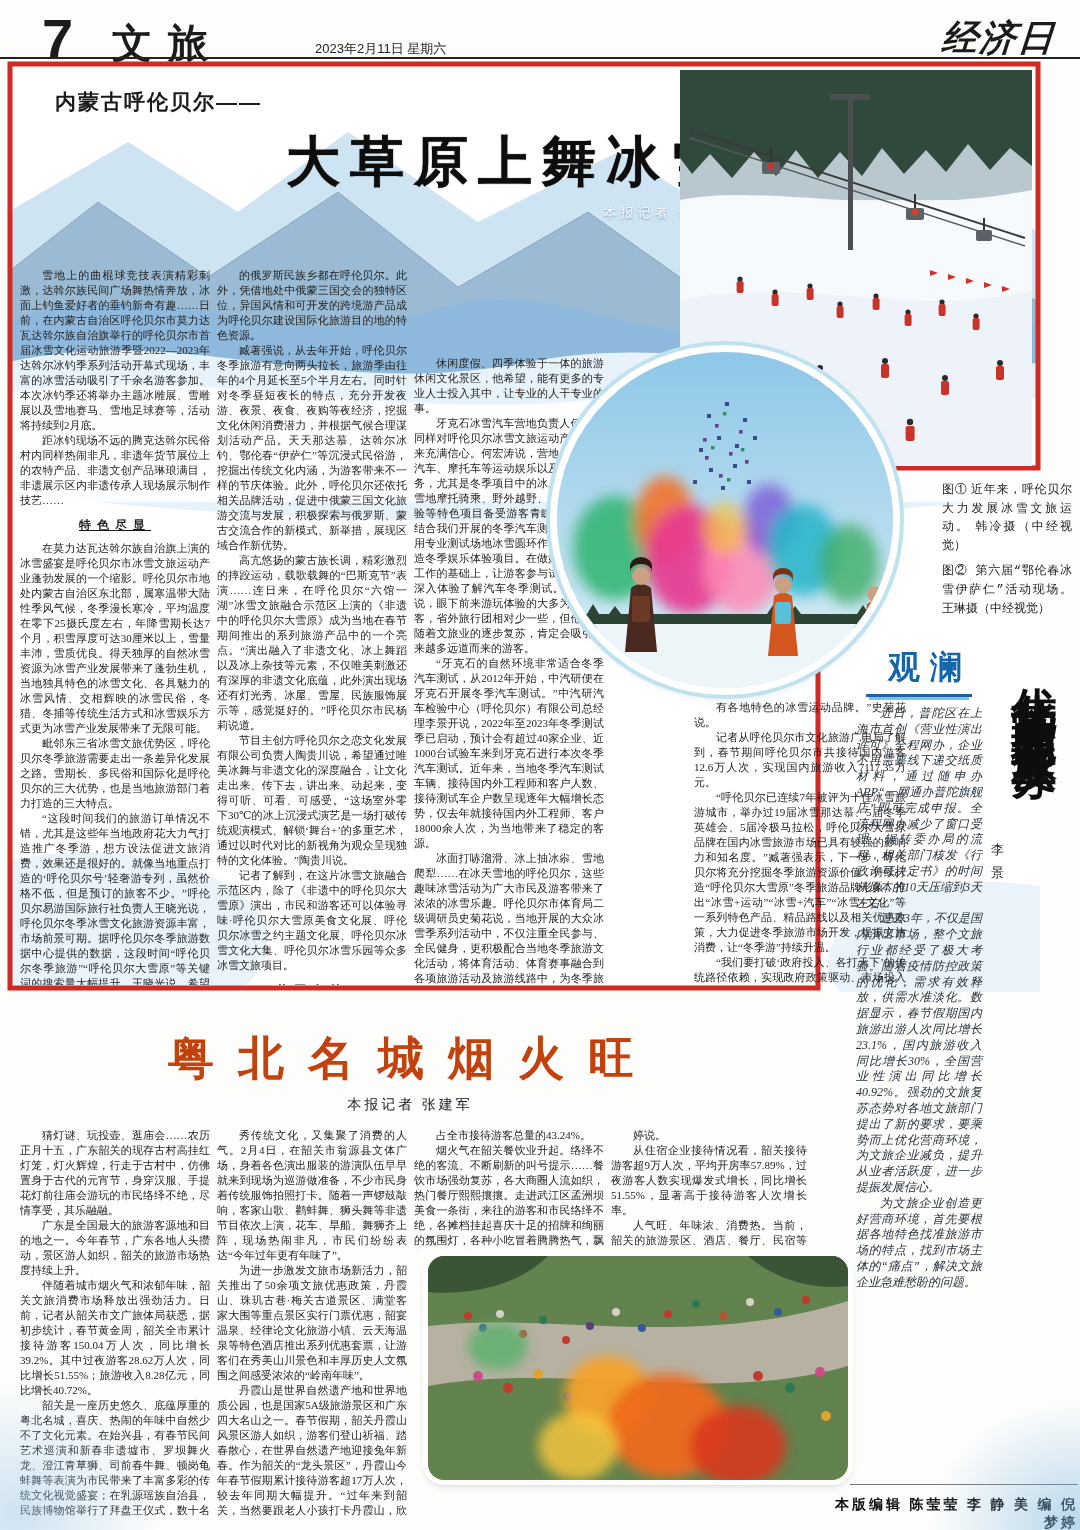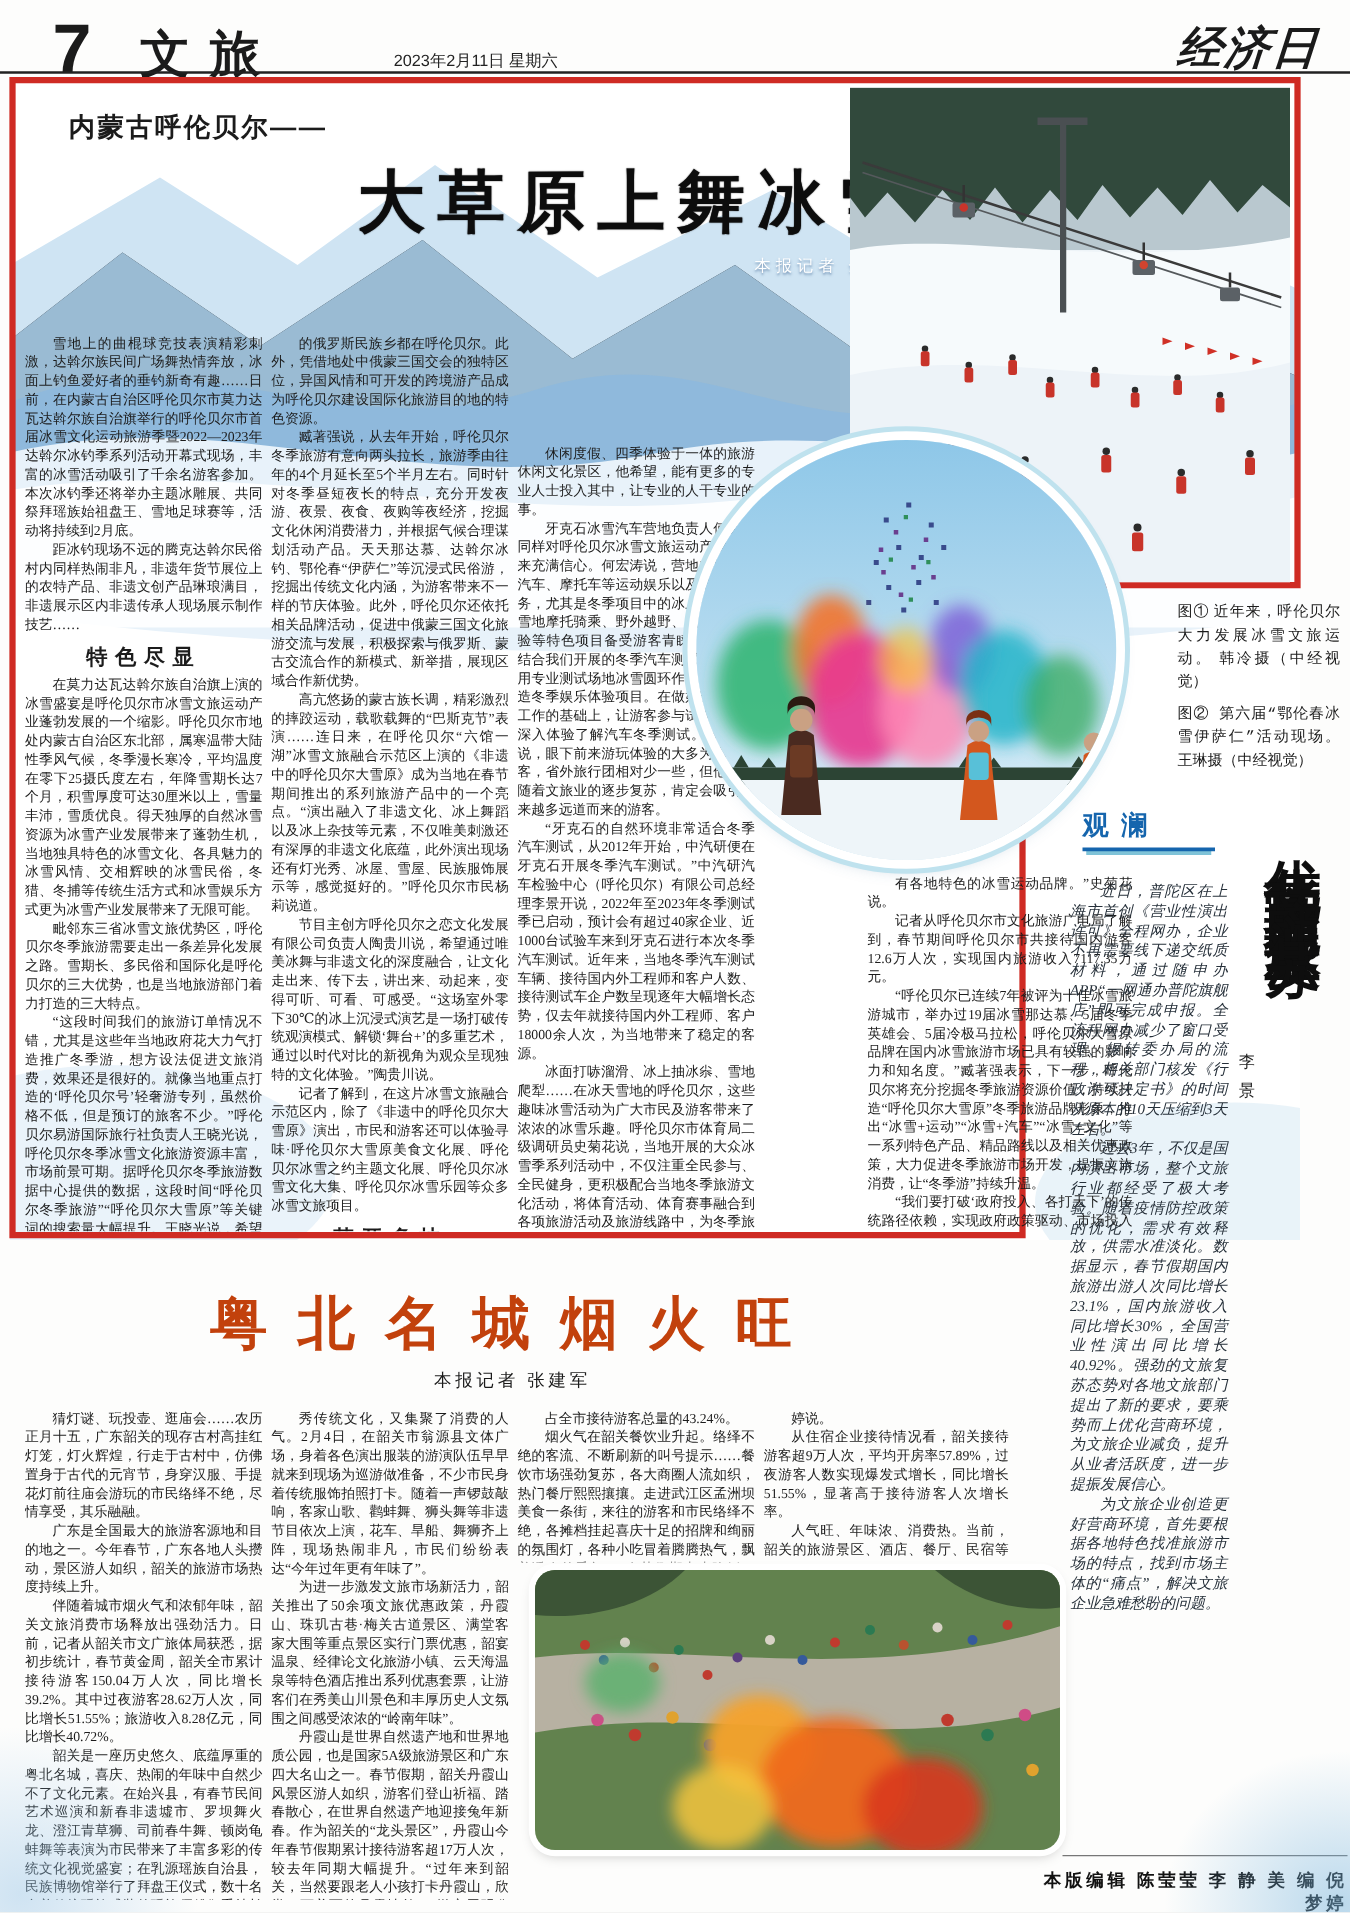--- a/index.html
+++ b/index.html
@@ -12,30 +12,30 @@
   .dateline{font-size:13px;color:#222;font-family:"Liberation Sans",sans-serif;}
   .masthead{font-size:36px;font-weight:bold;font-style:italic;transform:skewX(-4deg);letter-spacing:2px;}
   .hrule{height:2px;background:#222;}
   
   .kicker{font-size:21px;font-weight:bold;letter-spacing:2px;font-family:"Liberation Sans",sans-serif;}
   .bigtitle{font-size:54px;font-weight:bold;letter-spacing:10px;text-align:center;
             font-family:"Liberation Sans",sans-serif;color:#0d0d0d;text-shadow:0 0 1px #0d0d0d;}
   .byline{font-size:13px;color:#fff;text-align:right;letter-spacing:4px;text-shadow:0 1px 2px rgba(40,80,130,.6);}
   .ncol{font-size:11px;line-height:15px;text-align:justify;overflow:hidden;color:#1c1c1c;}
   .ncol p{margin:0;text-indent:2em;}
-  .subhead{font-size:17px;font-weight:bold;text-align:center;letter-spacing:6px;margin:10px 0 8px 0;
-           font-family:"Liberation Sans",sans-serif;}
+  .subhead{font-size:12px;font-weight:bold;text-align:center;letter-spacing:6px;margin:10px 0 8px 0;
+           font-family:"Liberation Sans",sans-serif;text-decoration:underline;}
   
   .photoframe{overflow:hidden;}
   .circlephoto{border-radius:50%;overflow:hidden;box-shadow:0 0 0 7px #ffffff,0 0 0 11px #bfe2ee,0 6px 14px rgba(60,110,150,.35);}
   .roundphoto{border-radius:16px;overflow:hidden;box-shadow:0 0 0 5px #ffffff,0 4px 10px rgba(0,0,0,.25);}
   .caption{font-size:12px;line-height:1.55;text-align:justify;color:#1c1c1c;}
   .photocaption{font-size:12px;text-align:center;color:#1c1c1c;}
   
-  .glabel{font-size:21px;font-weight:bold;color:#1565ad;letter-spacing:10px;text-align:left;
+  .glabel{font-size:32px;font-weight:bold;color:#1565ad;letter-spacing:10px;text-align:right;
           font-family:"Liberation Sans",sans-serif;border-bottom:3px solid #1565ad;padding-bottom:4px;
           box-shadow:0 6px 0 -3px #7fc3d8;}
   .gbody{font-size:12px;line-height:15.8px;text-align:justify;color:#26303a;font-style:italic;overflow:hidden;}
   .gbody p{margin:0;text-indent:2em;}
   .gspacer{float:right;width:96px;height:712px;}
   .vtitle{writing-mode:vertical-rl;text-orientation:upright;font-size:45px;font-weight:bold;line-height:1.18;
           letter-spacing:6px;color:#0e0e0e;font-family:"Liberation Sans",sans-serif;}
   .vauthor{writing-mode:vertical-rl;text-orientation:upright;font-size:13px;color:#222;letter-spacing:4px;}
   .credits{font-size:14px;letter-spacing:3px;text-align:right;color:#111;font-weight:bold;}
   
@@ -177,21 +177,21 @@
     </svg>
   </div>
 
   <div class="abs caption" style="left:942px;top:480px;width:130px;">
     <div>图① 近年来，呼伦贝尔大力发展冰雪文旅运动。 韩冷摄（中经视觉）</div>
     <div style="margin-top:8px;font-family:Liberation Mono, monospace;">图② 第六届“鄂伦春冰雪伊萨仁”活动现场。 王琳摄（中经视觉）</div>
   </div>
 
   <div class="abs ncol" style="left:20px;top:268px;width:190px;height:717px;">
     <div>
-        <p>雪地上的曲棍球竞技表演精彩刺激，达斡尔族民间广场舞热情奔放，冰面上钓鱼爱好者的垂钓新奇有趣……日前，在内蒙古自治区呼伦贝尔市莫力达瓦达斡尔族自治旗举行的呼伦贝尔市首届冰雪文化运动旅游季暨2022—2023年达斡尔冰钓季系列活动开幕式现场，丰富的冰雪活动吸引了千余名游客参加。本次冰钓季还将举办主题冰雕展、共同祭拜瑶族始祖盘王、雪地足球赛等，活动将持续到2月底。</p>
+        <p>雪地上的曲棍球竞技表演精彩刺激，达斡尔族民间广场舞热情奔放，冰面上钓鱼爱好者的垂钓新奇有趣……日前，在内蒙古自治区呼伦贝尔市莫力达瓦达斡尔族自治旗举行的呼伦贝尔市首届冰雪文化运动旅游季暨2022—2023年达斡尔冰钓季系列活动开幕式现场，丰富的冰雪活动吸引了千余名游客参加。本次冰钓季还将举办主题冰雕展、雪雕展以及雪地赛马、雪地足球赛等，活动将持续到2月底。</p>
         <p>距冰钓现场不远的腾克达斡尔民俗村内同样热闹非凡，非遗年货节展位上的农特产品、非遗文创产品琳琅满目，非遗展示区内非遗传承人现场展示制作技艺……</p>
       </div>
     <div class="subhead">特色尽显</div>
     <div>
         <p>在莫力达瓦达斡尔族自治旗上演的冰雪盛宴是呼伦贝尔市冰雪文旅运动产业蓬勃发展的一个缩影。呼伦贝尔市地处内蒙古自治区东北部，属寒温带大陆性季风气候，冬季漫长寒冷，平均温度在零下25摄氏度左右，年降雪期长达7个月，积雪厚度可达30厘米以上，雪量丰沛，雪质优良。得天独厚的自然冰雪资源为冰雪产业发展带来了蓬勃生机，当地独具特色的冰雪文化、各具魅力的冰雪风情、交相辉映的冰雪民俗，冬猎、冬捕等传统生活方式和冰雪娱乐方式更为冰雪产业发展带来了无限可能。</p>
         <p>毗邻东三省冰雪文旅优势区，呼伦贝尔冬季旅游需要走出一条差异化发展之路。雪期长、多民俗和国际化是呼伦贝尔的三大优势，也是当地旅游部门着力打造的三大特点。</p>
         <p>“这段时间我们的旅游订单情况不错，尤其是这些年当地政府花大力气打造推广冬季游，想方设法促进文旅消费，效果还是很好的。就像当地重点打造的‘呼伦贝尔号’轻奢游专列，虽然价格不低，但是预订的旅客不少。”呼伦贝尔易游国际旅行社负责人王晓光说，呼伦贝尔冬季冰雪文化旅游资源丰富，市场前景可期。据呼伦贝尔冬季旅游数据中心提供的数据，这段时间“呼伦贝尔冬季旅游”“呼伦贝尔大雪原”等关键词的搜索量大幅提升。王晓光说，希望有关部门能够继续加大投入、扩大宣传，进一步提升呼伦贝尔冬季旅游的知名度。</p>
       </div>
   </div>
 

